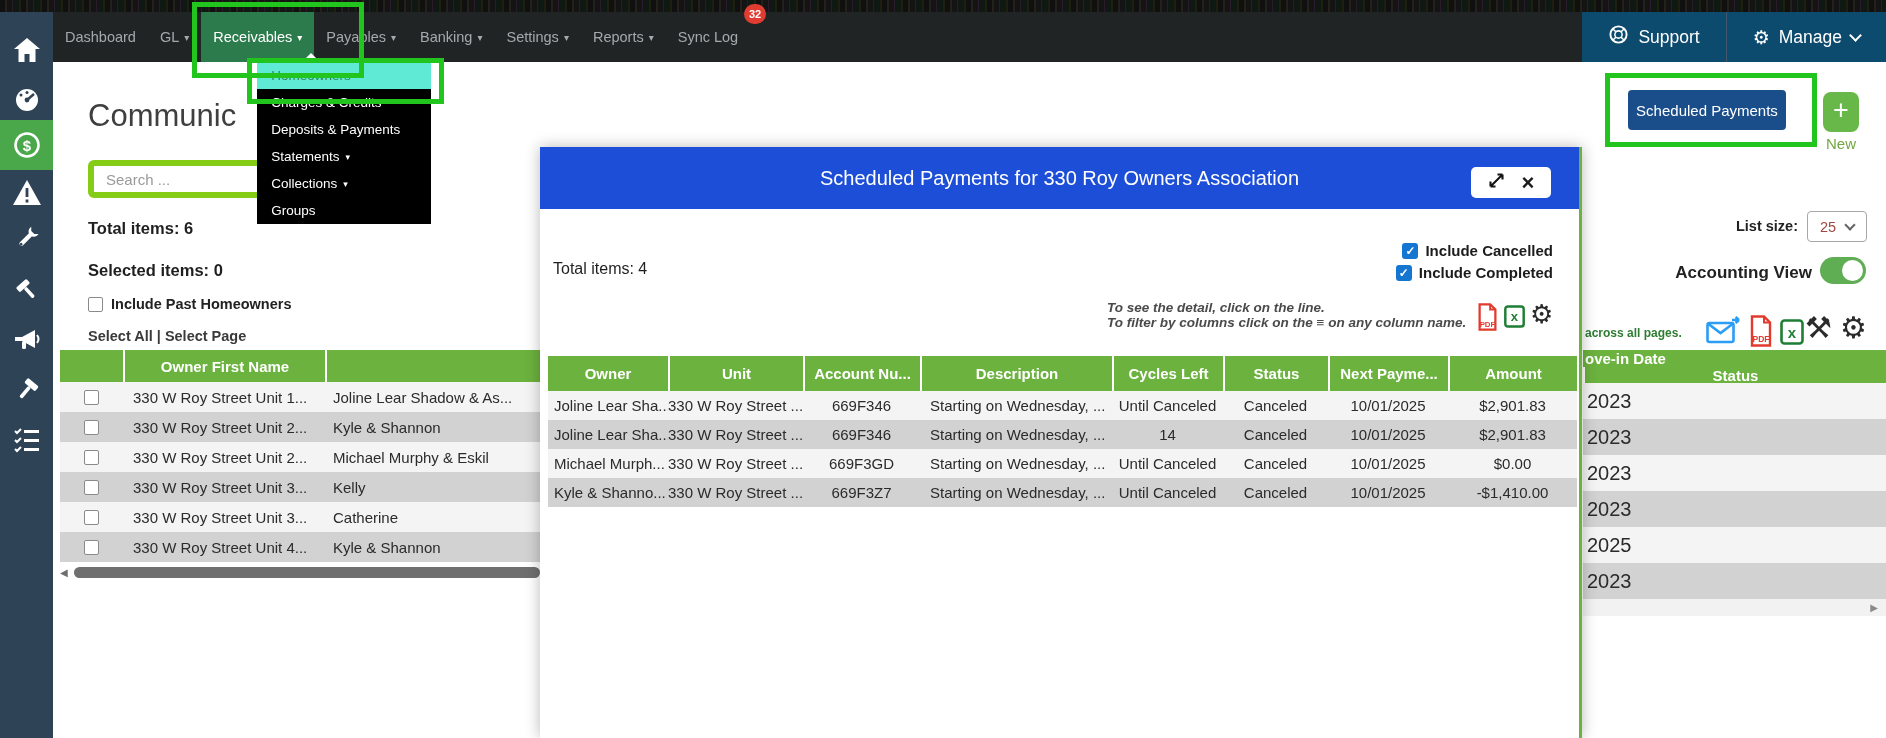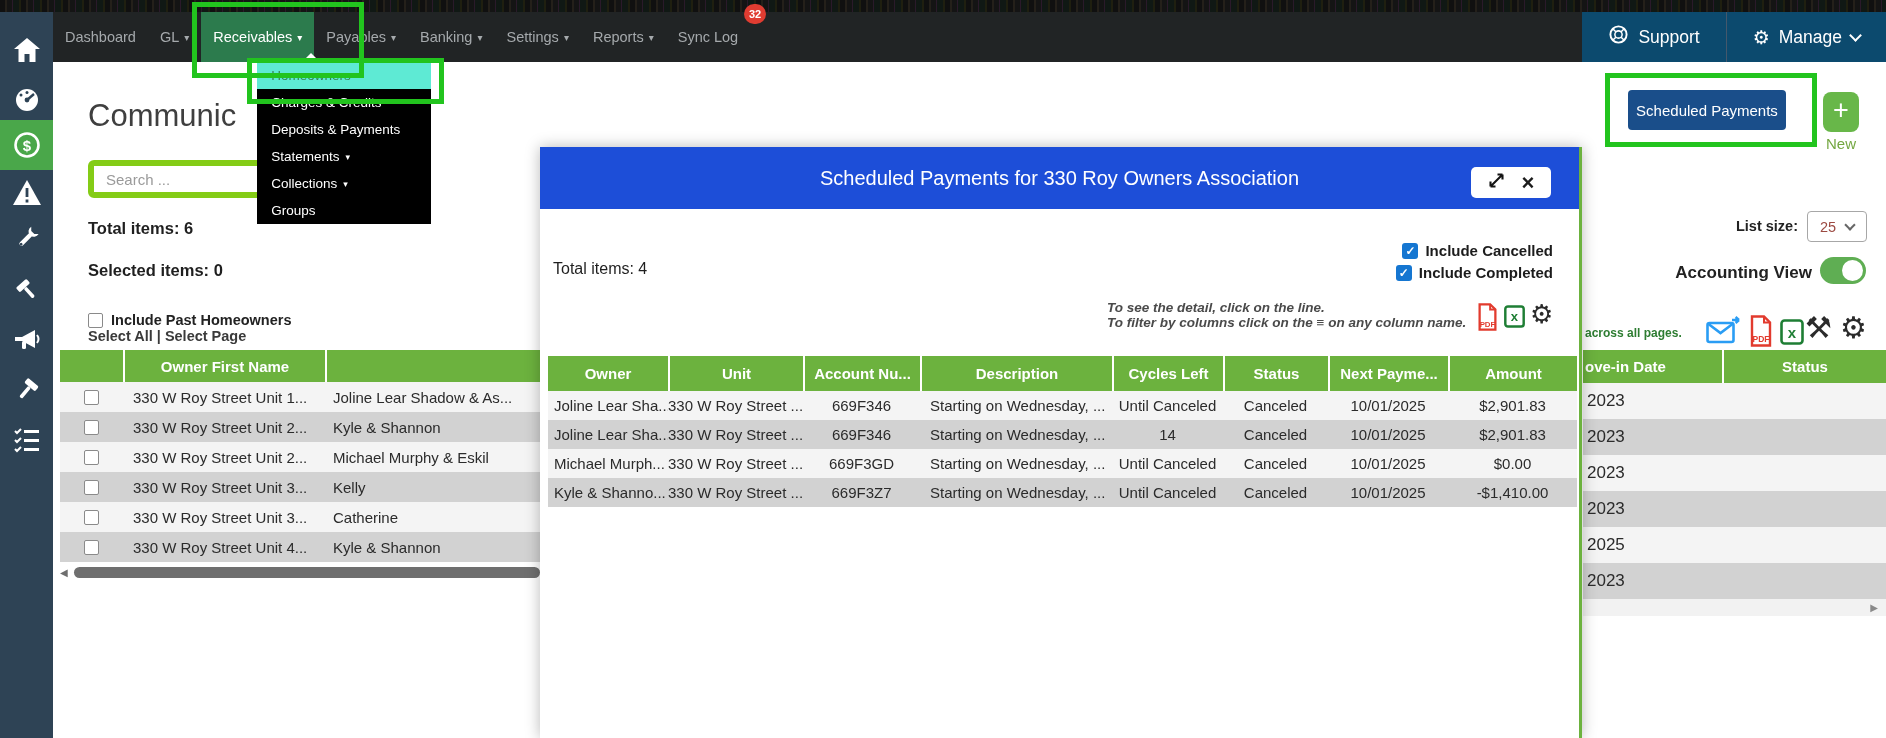--- a/index.html
+++ b/index.html
@@ -116,24 +116,24 @@
   }
   .list-size-select .sel-chev{ width:8px; height:8px; border-right:2px solid #666; border-bottom:2px solid #666; transform:rotate(45deg); margin-top:-3px; }
   .acct-label{ position:absolute; left:1640px; top:263px; width:172px; text-align:right; font-size:17px; font-weight:bold; color:#222; z-index:10; }
   .toggle{ position:absolute; left:1820px; top:257px; width:46px; height:27px; background:#5fae53; border-radius:14px; cursor:pointer; z-index:10; }
   .toggle .knob{ position:absolute; right:3px; top:3px; width:21px; height:21px; background:#fff; border-radius:50%; }
   .pages-note{ position:absolute; left:1585px; top:326px; width:118px; font-size:12px; font-weight:bold; color:#2e7d32; white-space:nowrap; overflow:hidden; z-index:10; }
   .icon-abs{ position:absolute; z-index:10; }
   .glyph-icon{ color:#2b2b2b; line-height:1; }
   
   .right-table{ position:absolute; left:1583px; top:350px; width:303px; z-index:10; }
-  .right-table .gtable-head{ height:33px; }
+  .right-table .gtable-head{ height:33px;flex-direction:column; }
   .rt-c0{ width:139px; justify-content:flex-start !important; padding-left:2px; }
   .rt-c1{ flex:1; }
-  .right-table .trow{ height:36px; font-size:17px; }
+  .right-table .trow{ height:36px; font-size:20px; }
   .right-table .trow .cell{ padding-left:4px; }
   .rt-scroll{ position:absolute; left:1583px; top:599px; width:303px; height:17px; background:#f2f2f2; display:flex; align-items:center; justify-content:flex-end; padding-right:8px; z-index:10; }
   .rt-scroll .arr{ font-size:10px; color:#8a8a8a; }
   
   .modal{
     position:absolute; left:540px; top:147px; width:1042px; height:591px; background:#fff;
     border-right:3px solid #6cb23e; box-shadow:0 0 14px rgba(0,0,0,.28); z-index:150;
   }
   .modal-header{ position:relative; height:62px; background:#1d4ed8; }
   .modal-title{ text-align:center; line-height:62px; color:#fff; font-size:20px; }
@@ -312,21 +312,21 @@
         <span>Manage</span>
         <span class="chev-down"></span>
       </div>
     </div>
   </div>
 
   <div class="page-title">Communic</div>
   <input class="search-box" type="text" placeholder="Search ..." style="">
   <div class="stat-line" style="top:219px;">Total items: 6</div>
   <div class="stat-line" style="top:261px;">Selected items: 0</div>
-  <div class="chk-row" style="top:312px;text-align:right;">
+  <div class="chk-row" style="top:296px;text-align:right;">
     <span class="chk"></span>
     <span class="chk-label">Include Past Homeowners</span>
   </div>
   <div class="select-links">
     <span>Select All</span>
     <span>|</span>
     <span>Select Page</span>
   </div>
 
   <div class="left-table">

